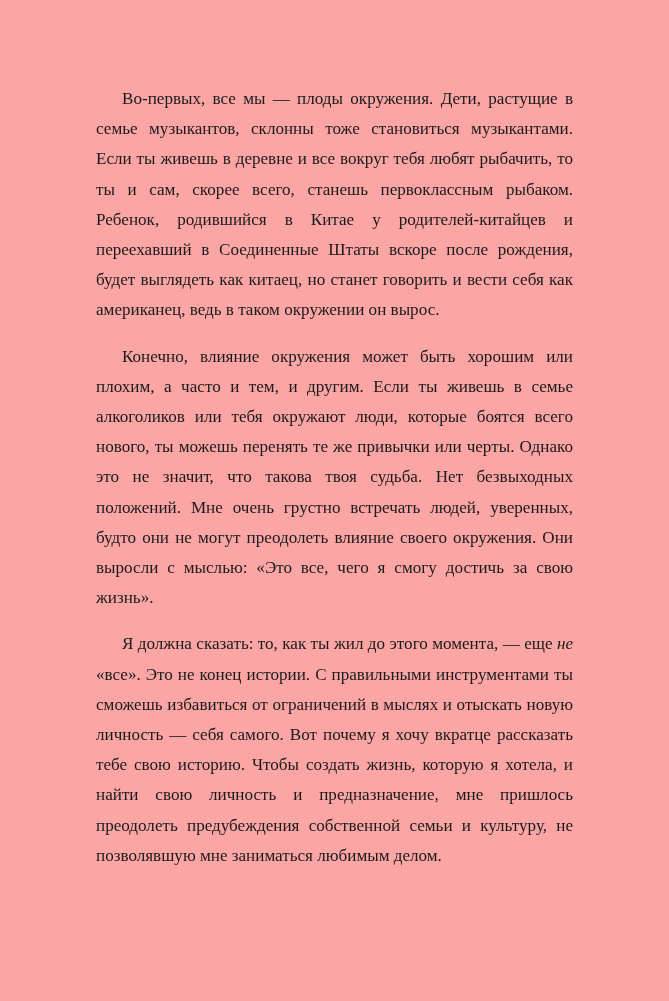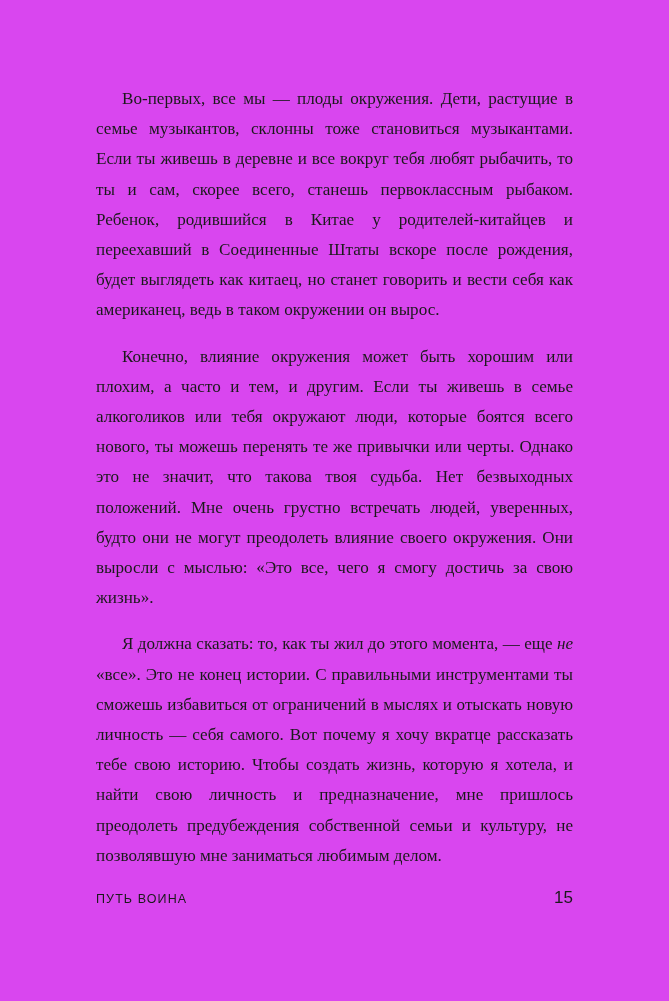--- a/index.html
+++ b/index.html
@@ -4,21 +4,21 @@
 <style>
   html, body {
     margin: 0;
     padding: 0;
     background: #ffffff;
   }
   .page {
     position: relative;
     width: 669px;
     height: 1001px;
-    background: #d946ef;
+    background: #fca5a5;
     overflow: hidden;
     font-family: "Liberation Serif", serif;
     color: #1a1a1a;
   }
   .content {
     position: absolute;
     left: 96px;
     top: 84px;
     width: 477px;
   }
@@ -59,17 +59,13 @@
 </style>
 </head>
 <body>
 
 <div class="page">
   <div class="content">
     <p class="para">Во-первых, все мы — плоды окружения. Дети, растущие в семье музыкантов, склонны тоже становиться музыкантами. Если ты живешь в деревне и все вокруг тебя любят рыбачить, то ты и сам, скорее всего, станешь первоклассным рыбаком. Ребенок, родившийся в Китае у родителей-китайцев и переехавший в Соединенные Штаты вскоре после рождения, будет выглядеть как китаец, но станет говорить и вести себя как американец, ведь в таком окружении он вырос.</p>
     <p class="para">Конечно, влияние окружения может быть хорошим или плохим, а часто и тем, и другим. Если ты живешь в семье алкоголиков или тебя окружают люди, которые боятся всего нового, ты можешь перенять те же привычки или черты. Однако это не значит, что такова твоя судьба. Нет безвыходных положений. Мне очень грустно встречать людей, уверенных, будто они не могут преодолеть влияние своего окружения. Они выросли с мыслью: «Это все, чего я смогу достичь за свою жизнь».</p>
     <p class="para">Я должна сказать: то, как ты жил до этого момента, — еще <em>не</em> «все». Это не конец истории. С правильными инструментами ты сможешь избавиться от ограничений в мыслях и отыскать новую личность — себя самого. Вот почему я хочу вкратце рассказать тебе свою историю. Чтобы создать жизнь, которую я хотела, и найти свою личность и предназначение, мне пришлось преодолеть предубеждения собственной семьи и культуру, не позволявшую мне заниматься любимым делом.</p>
   </div>
-  <div class="footer">
-    <span class="footer-title">ПУТЬ ВОИНА</span>
-    <span class="footer-page">15</span>
-  </div>
 </div>
 
 </body></html>

